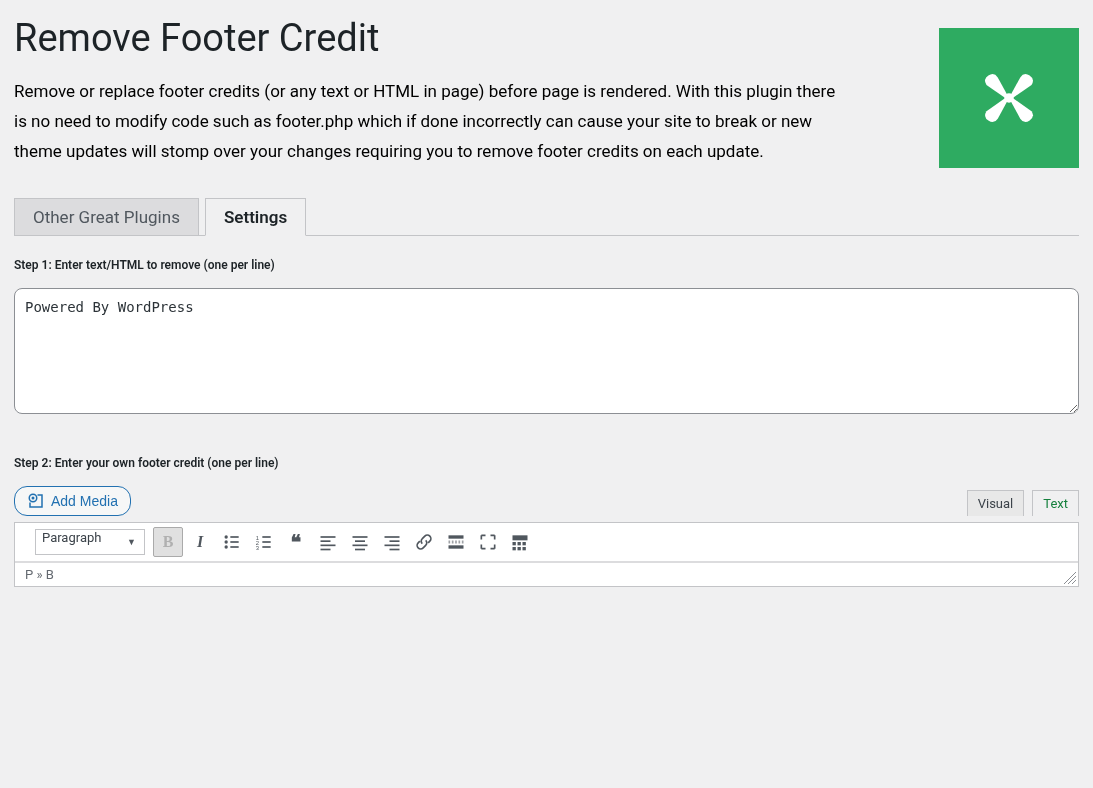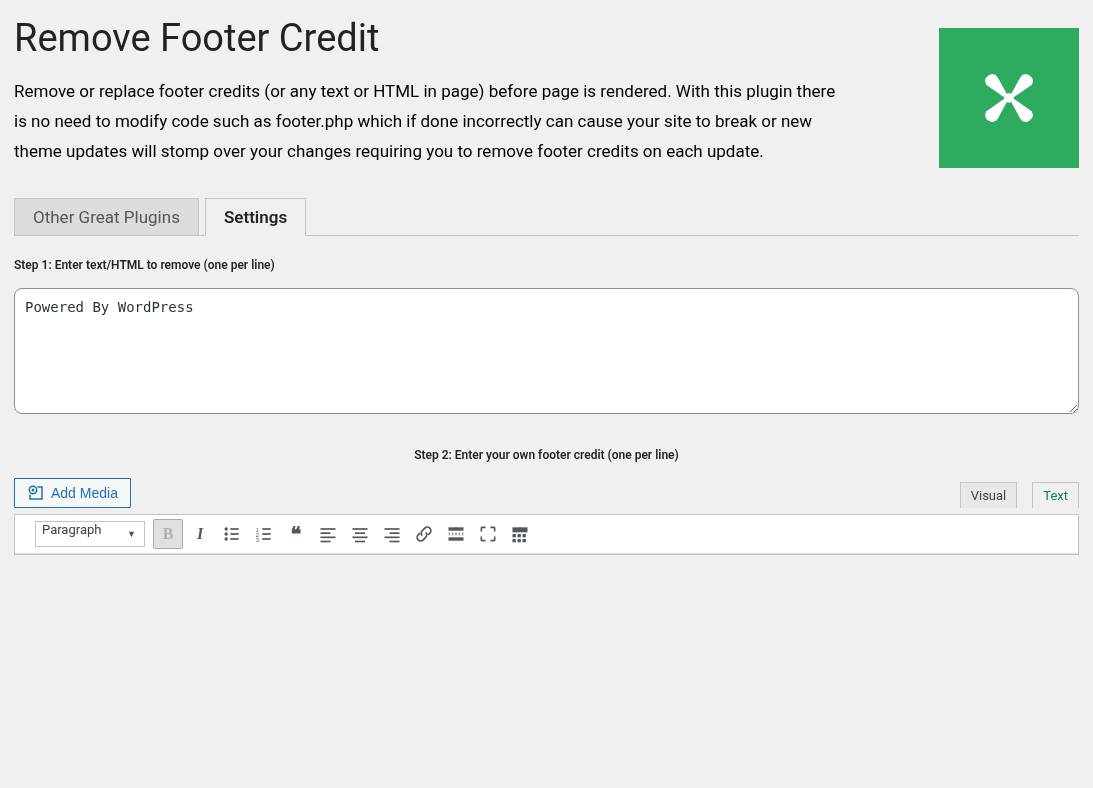--- a/index.html
+++ b/index.html
@@ -58,21 +58,21 @@
       margin-bottom: -1px;
       color: #1d2327;
       font-weight: 600;
     }
     .step-heading {
       font-size: 12px;
       font-weight: 600;
       color: #1d2327;
       margin-bottom: 16px;
     }
-    .step2-heading { margin-top: 30px; text-align: center; }
+    .step2-heading { margin-top: 38px; }
     textarea.remove-text {
       width: 100%;
       height: 126px;
       border: 1px solid #8c8f94;
       border-radius: 8px;
       padding: 10px;
       font-family: Consolas, Monaco, monospace;
       font-size: 14px;
       color: #2c3338;
       background: #fff;
@@ -83,28 +83,28 @@
       justify-content: space-between;
       align-items: flex-end;
       margin-bottom: 0;
     }
     .add-media-btn {
       display: inline-flex;
       align-items: center;
       gap: 6px;
       padding: 5px 12px;
       border: 1px solid #2271b1;
-      border-radius: 1px;
+      border-radius: 13px;
       background: #f6f7f7;
       color: #2271b1;
       font-size: 14px;
       cursor: pointer;
     }
     .add-media-btn svg { width: 18px; height: 18px; }
-    .editor-tabs { display: flex; gap: 15px; }
+    .editor-tabs { display: flex; gap: 8px; }
     .editor-tab {
       padding: 5px 10px;
       border: 1px solid #c3c4c7;
       border-bottom: none;
       background: #f0f0f1;
       font-size: 13px;
       color: #15803d;
       cursor: pointer;
     }
     .editor-tab.active {
@@ -330,16 +330,22 @@
           <rect x="3" y="4" width="18" height="6" fill="#50575e"></rect>
           <rect x="3" y="12" width="4" height="4" fill="#50575e"></rect>
           <rect x="9" y="12" width="4" height="4" fill="#50575e"></rect>
           <rect x="15" y="12" width="4" height="4" fill="#50575e"></rect>
           <rect x="3" y="18" width="4" height="4" fill="#50575e"></rect>
           <rect x="9" y="18" width="4" height="4" fill="#50575e"></rect>
           <rect x="15" y="18" width="4" height="4" fill="#50575e"></rect>
         </svg>
     </button>
   </div>
+  <div class="status-bar">
+    <span>P » B</span>
+    <svg class="resize-handle" viewBox="0 0 12 12">
+      <path d="M12 0 L0 12 M12 4 L4 12 M12 8 L8 12" stroke="#8c8f94" stroke-width="1"></path>
+    </svg>
+  </div>
 </div>
 
 
 
 
 </body></html>

